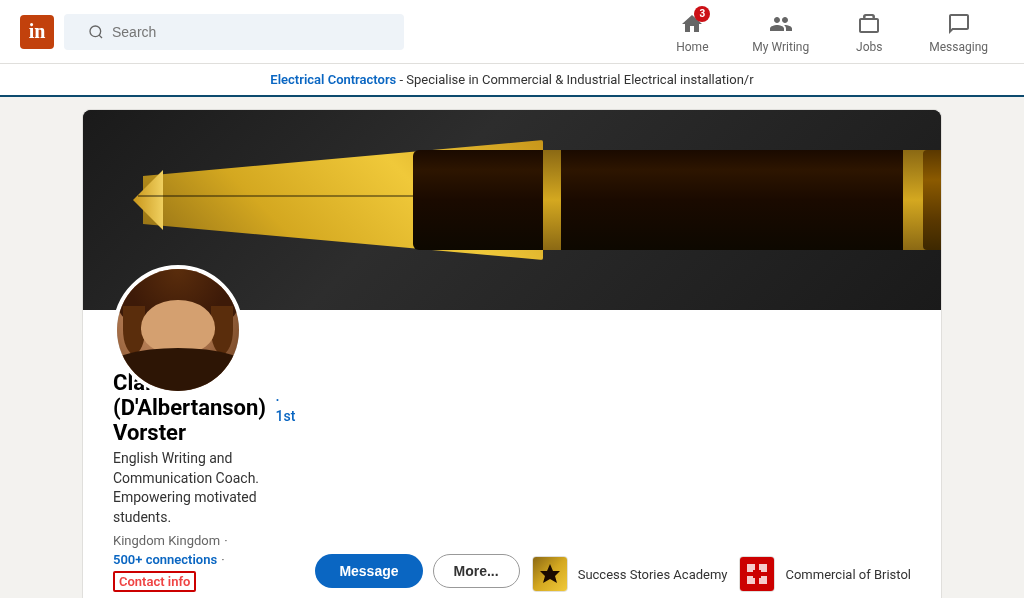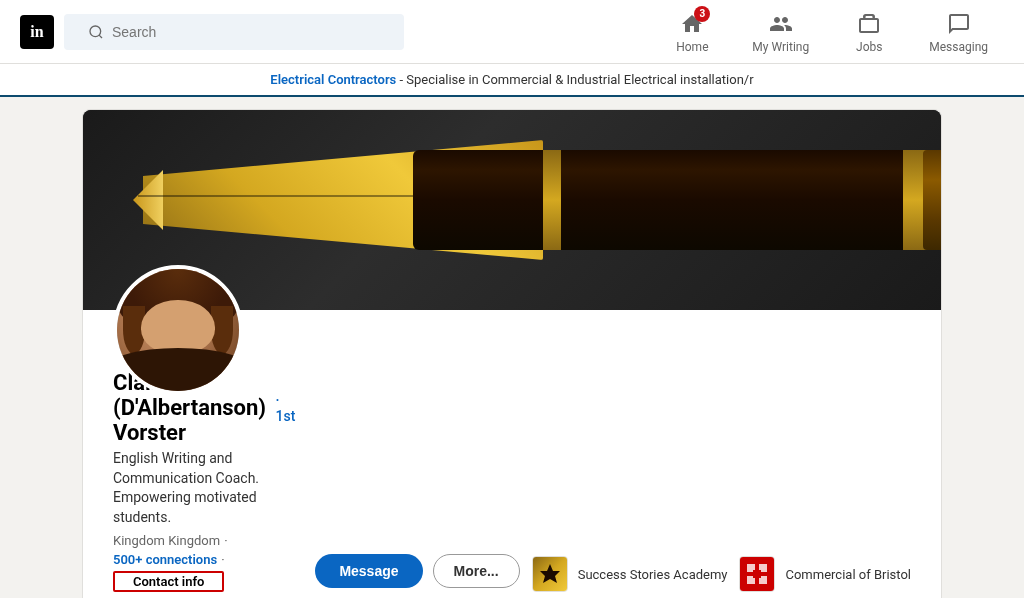--- a/index.html
+++ b/index.html
@@ -18,28 +18,28 @@
       display: flex;
       align-items: center;
       padding: 0 20px;
       height: 64px;
       position: relative;
       z-index: 10;
     }
     .linkedin-logo {
       width: 34px;
       height: 34px;
-      background: #000000;
+      background: #c2410c;
       border-radius: 4px;
       display: flex;
       align-items: center;
       justify-content: center;
       color: white;
       font-weight: 900;
-      font-size: 16px;
+      font-size: 20px;
       font-family: Georgia, serif;
       flex-shrink: 0;
       margin-right: 10px;
     }
     .search-bar {
       display: flex;
       align-items: center;
       background: #eef3f8;
       border-radius: 4px;
       padding: 0 24px;
@@ -400,26 +400,26 @@
       flex-wrap: wrap;
     }
     .meta-dot { color: #666; }
     .connections-link {
       color: #0a66c2;
       font-weight: 600;
       text-decoration: none;
       cursor: pointer;
     }
     .contact-info-link {
-      color: #000000;
+      color: #ef4444;
       font-weight: 600;
       text-decoration: none;
       cursor: pointer;
       border: 2px solid #cc0000;
-      padding: 1px 18px;
+      padding: 1px 4px;
       border-radius: 2px;
     }
   </style>
 </head>
 <body>
 
 <header class="header">
   <div class="linkedin-logo">
     <span>in</span>
   </div>

